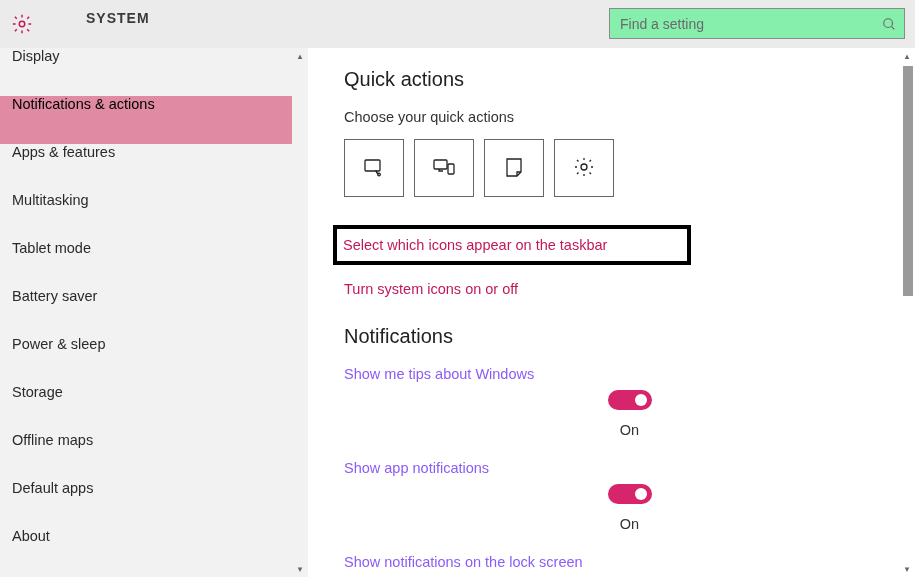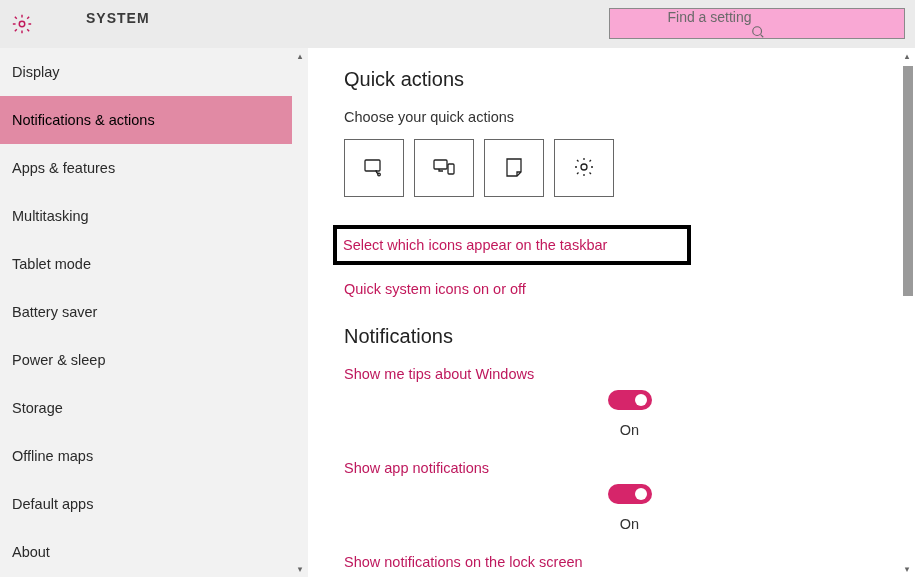--- a/index.html
+++ b/index.html
@@ -33,25 +33,24 @@
     letter-spacing: 1px;
     color: #3a3a3a;
   }
   .search-box {
     position: absolute;
     right: 10px;
     top: 8px;
     width: 296px;
     height: 31px;
     border: 1.5px solid #8a8a8a;
-    background: #f9a8d4;
+    background: #86efac;
     display: flex;
     align-items: center;
     padding: 0 8px 0 10px;
-    flex-direction: column;
   }
   .search-input {
     border: none;
     outline: none;
     flex: 1;
     font-size: 14px;
     color: #666;
     background: transparent;
   }
   .search-input::placeholder { color: #6a6a6a; }
@@ -62,21 +61,21 @@
   }
   .sidebar {
     width: 308px;
     background: #f2f2f2;
     position: relative;
     overflow: hidden;
   }
   .sidebar-item {
     height: 48px;
     display: flex;
-    align-items: center;
+    align-items: flex-start;
     padding-left: 12px;
     font-size: 14.5px;
     color: #2a2a2a;
     cursor: pointer;
   }
   .sidebar-item.selected {
     background: #e18aa4;
     color: #000000;
   }
   .scrollbar-v {
@@ -165,21 +164,21 @@
     margin-bottom: 12px;
     margin-top: -2px;
     display: inline-block;
   }
   .link2-wrap { margin-top: 4px; margin-bottom: 28px; }
   .toggle-row {
     margin-bottom: 22px;
   }
   .toggle-label {
     font-size: 14.5px;
-    color: #be185d;
+    color: #8b5cf6;
     margin-bottom: 8px;
   }
   .toggle-line {
     display: flex;
     align-items: center;
     gap: 12px;
     flex-direction: column;
   }
   .toggle {
     width: 44px;
@@ -309,21 +308,21 @@
               <path d="M12 3v2M12 19v2M5 5l1.5 1.5M17.5 17.5L19 19M3 12h2M19 12h2M5 19l1.5-1.5M17.5 6.5L19 5"></path>
             </svg>
         </span>
       </div>
     </div>
 
     <div class="link-highlight">
       <span class="link-row">Select which icons appear on the taskbar</span>
     </div>
     <div class="link2-wrap">
-      <span class="link-row">Quick system icons on or off</span>
+      <span class="link-row">Turn system icons on or off</span>
     </div>
 
     <h1 class="section">Notifications</h1>
 
     <div class="toggle-row">
       <div class="toggle-label">Show me tips about Windows</div>
       <div class="toggle-line">
         <div class="toggle">
             <div class="knob"></div>
           </div>

